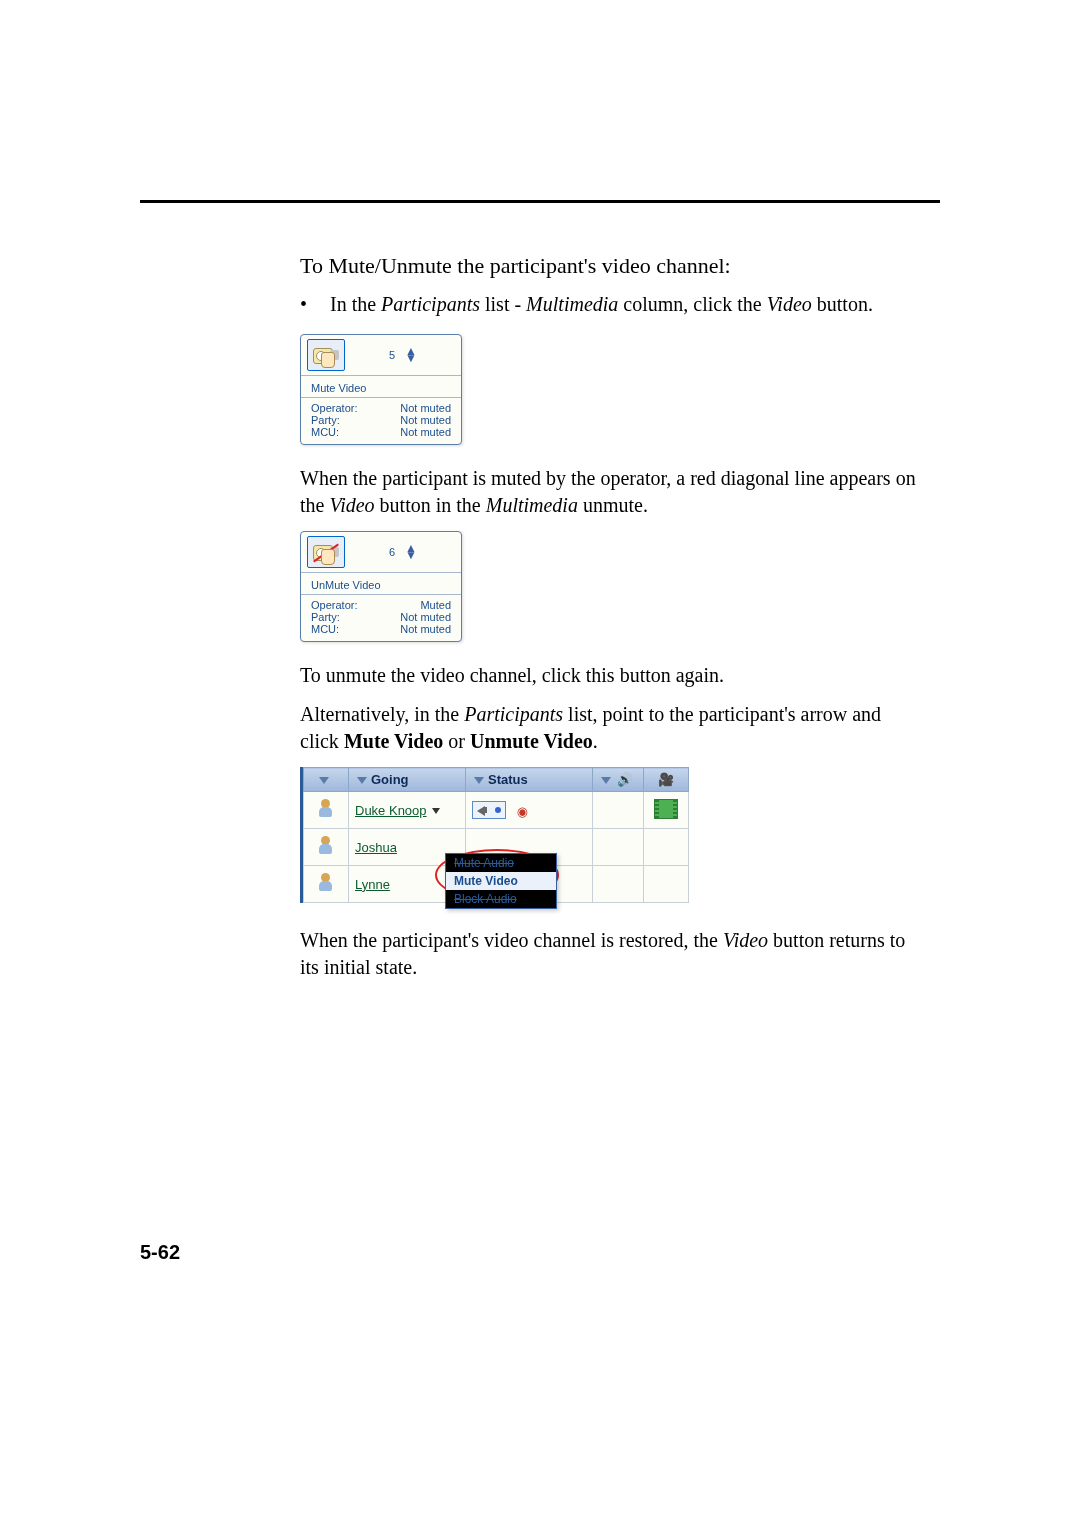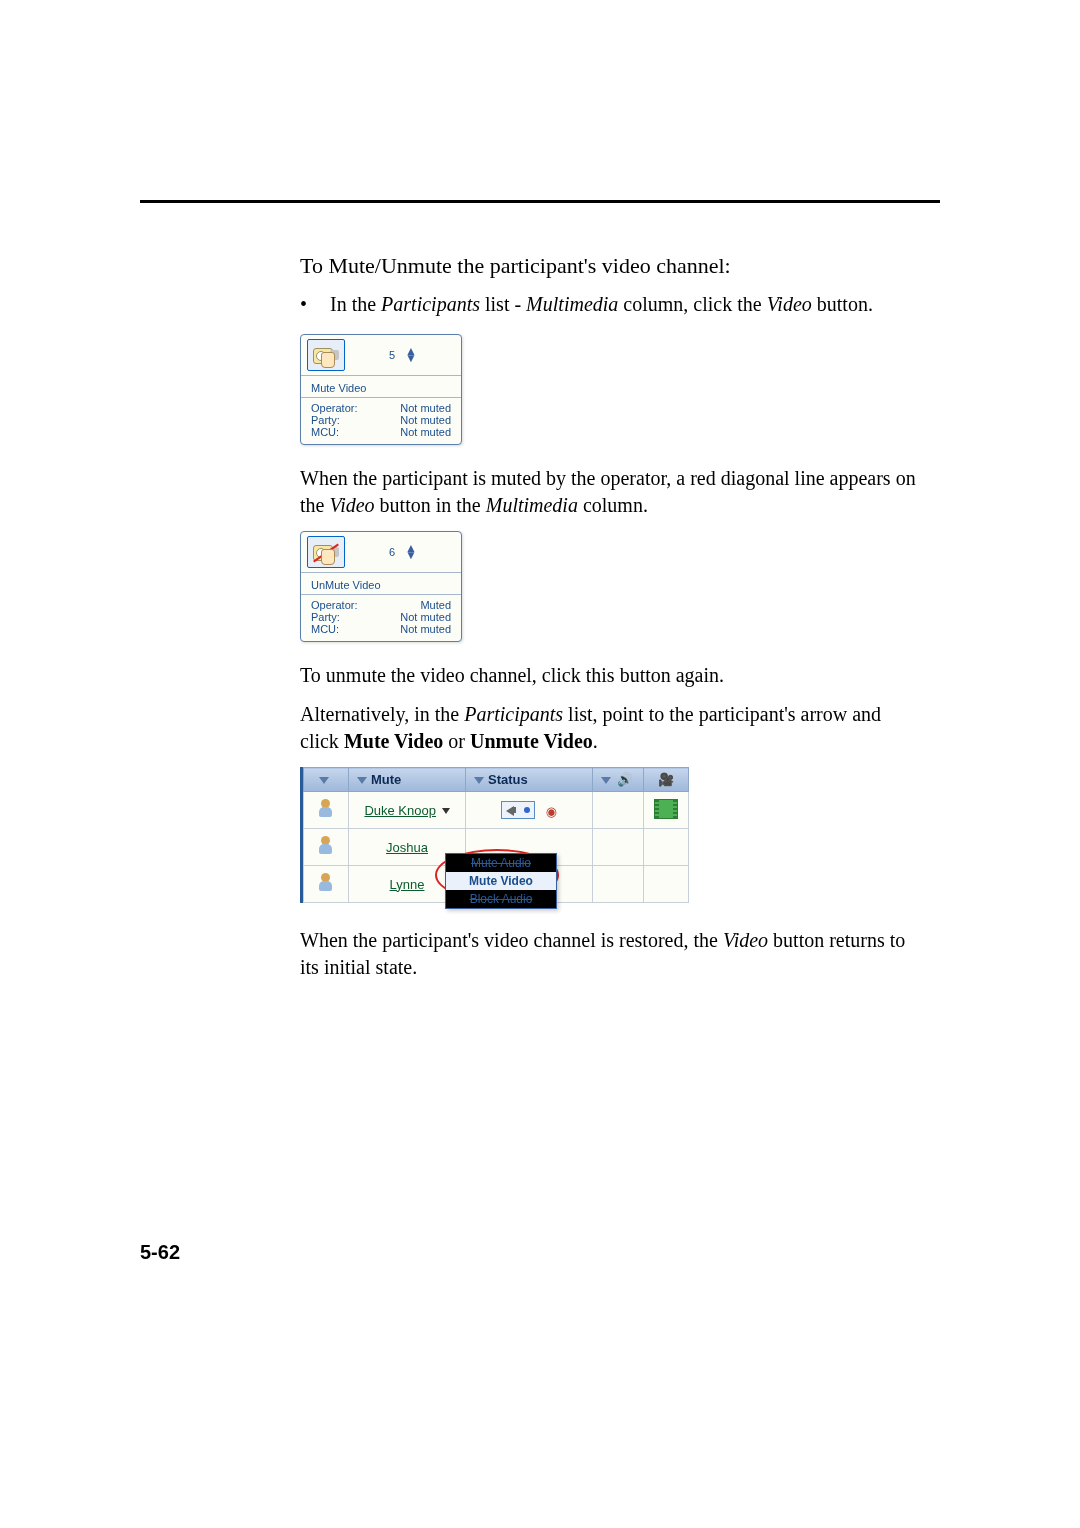--- a/index.html
+++ b/index.html
@@ -168,21 +168,20 @@
     border: 1px solid #8da7c9;
     font-weight: bold;
     white-space: nowrap;
   }
   .ptable td {
     background: #fdfdf8;
     border: 1px solid #c7cfd9;
     padding: 4px 6px;
     vertical-align: middle;
     height: 28px;
-    text-align: center;
   }
   .ptable .iconcell {
     width: 28px;
     text-align: center;
   }
   .person-icon {
     display: inline-block;
     width: 18px;
     height: 20px;
     position: relative;
@@ -340,21 +339,21 @@
             </div>
           <div class="tooltip-row">
               <span>MCU:</span>
               <span>Not muted</span>
             </div>
         </div>
       </div>
     </div>
 
     <div class="body-text">
-      <span>When the participant is muted by the operator, a red diagonal line appears on the </span><span class="italic">Video</span><span> button in the </span><span class="italic">Multimedia</span><span> column.</span>
+      <span>When the participant is muted by the operator, a red diagonal line appears on the </span><span class="italic">Video</span><span> button in the </span><span class="italic">Multimedia</span><span> unmute.</span>
     </div>
 
     <div class="figure">
       <div class="tooltip-box">
         <div class="tooltip-top">
           <div class="tooltip-icon-cell">
             <div class="camera">
               <div class="camera-body"></div>
                 <div class="camera-lens"></div>
                 <div class="camera-reel"></div>
@@ -390,21 +389,21 @@
     <div class="body-text">
       <span>Alternatively, in the </span><span class="italic">Participants</span><span> list, point to the participant's arrow and click </span><span class="bold">Mute Video</span><span> or </span><span class="bold">Unmute Video</span><span>.</span>
     </div>
 
     <div class="figure">
       <div class="ptable-wrap">
         <table class="ptable">
           <tbody>
               <tr>
             <th class="iconcell"><span class="sort-tri"></span></th>
-            <th style="width:100px;"><span class="sort-tri"></span><span>Mute</span></th>
+            <th style="width:100px;"><span class="sort-tri"></span><span>Going</span></th>
             <th style="width:110px;"><span class="sort-tri"></span><span>Status</span></th>
             <th class="iconcell"><span class="sort-tri"></span><span class="th-icon">🔊</span></th>
             <th class="iconcell"><span class="th-icon">🎥</span></th>
           </tr>
           <tr>
             <td class="iconcell"><span class="person-icon"><span class="head"></span><span class="body"></span></span></td>
             <td><span class="link"><span>Duke Knoop</span></span> <span class="dd"></span></td>
             <td>
               <span class="status-box">
                 <span class="speaker">

